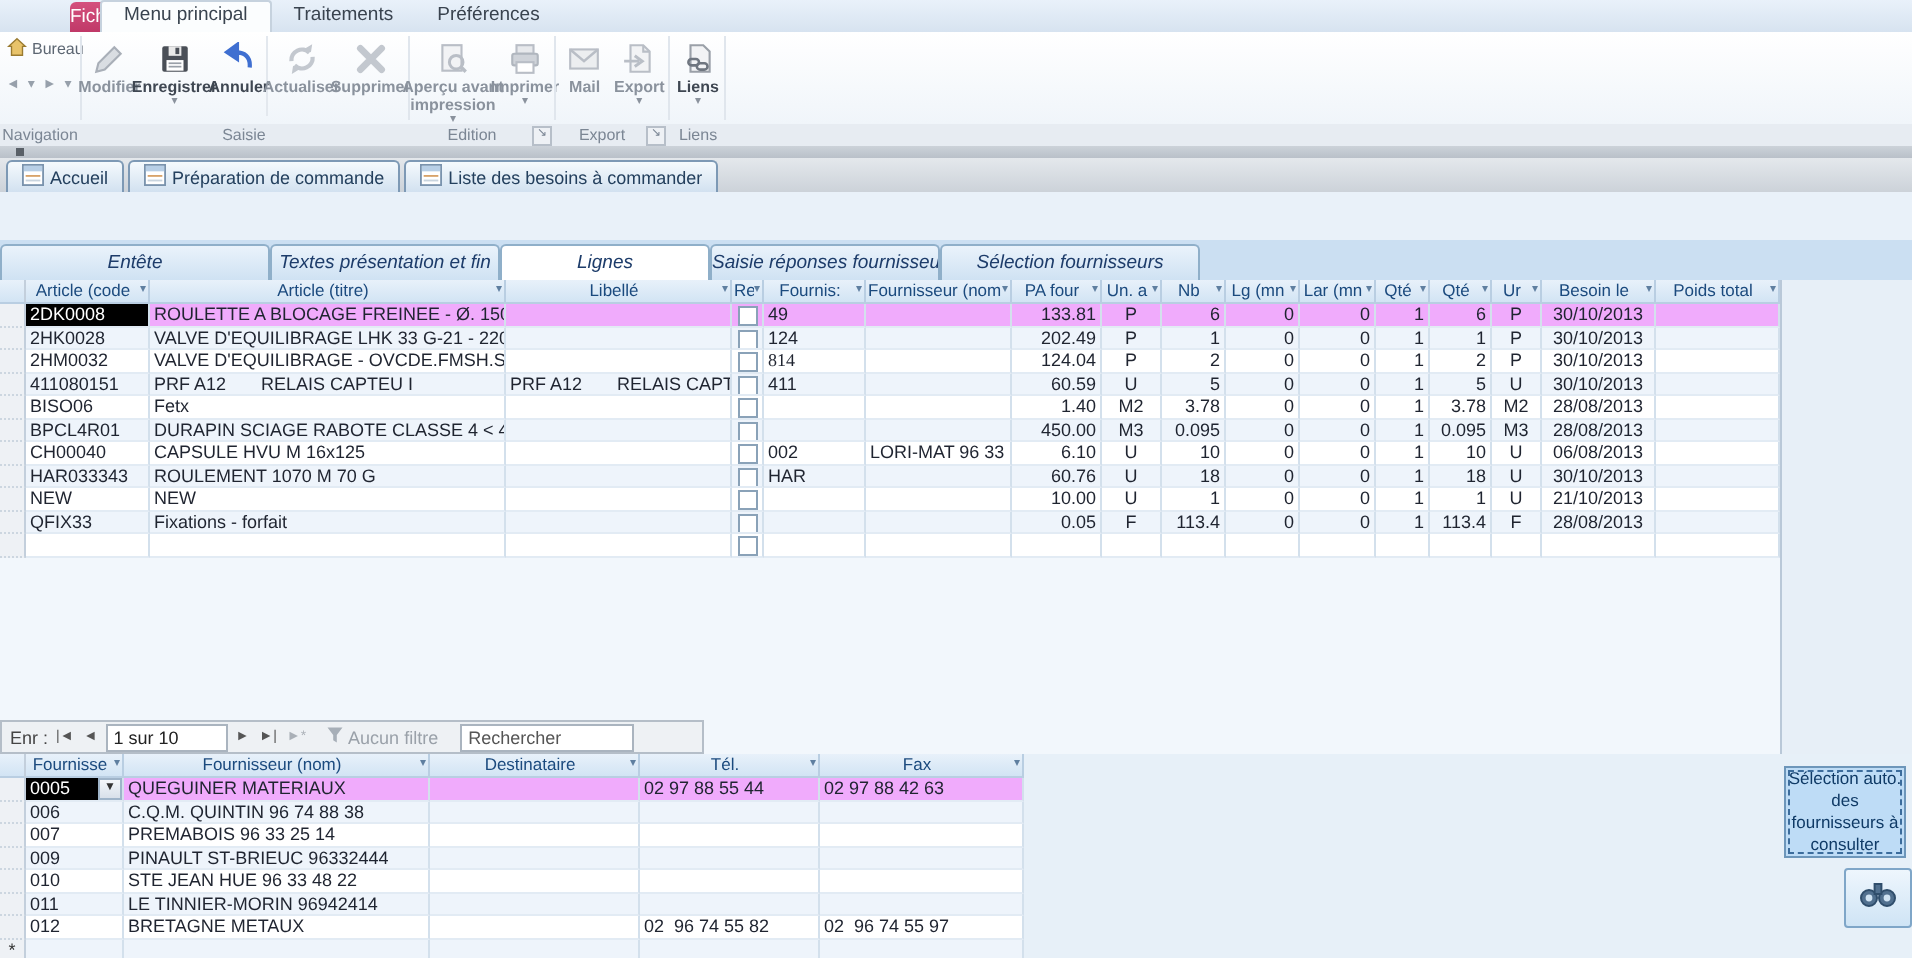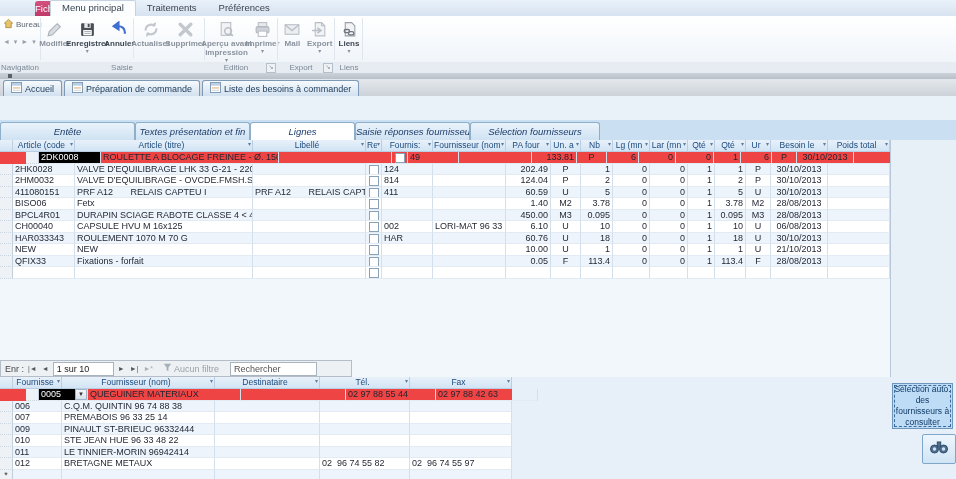--- a/index.html
+++ b/index.html
@@ -65,21 +65,21 @@
   .thead{display:flex;height:12px;}
   .hcell{display:flex;align-items:flex-start;background:linear-gradient(#e8f1fa,#d2e4f4);border-right:1px solid #b9cee2;border-bottom:1px solid #b9cee2;
     font-size:8.5px;color:#1b4a7e;box-sizing:border-box;flex:none;}
   .hlab{flex:1;text-align:center;white-space:nowrap;overflow:hidden;padding:0 1px;}
   .harr{font-size:6px;color:#5f7fa0;padding-right:1px;}
   .sel-h,.sel-c{width:13px;flex:none;background:#eef1f5;border-right:1px solid #c3cfdc;border-bottom:1px dotted #ccd6e0;box-sizing:border-box;
     font-size:9px;text-align:center;color:#333;}
   .sel-h{background:linear-gradient(#e8f1fa,#d2e4f4);border-bottom:1px solid #b9cee2;}
   .trow{display:flex;height:11.5px;background:#fff;}
   .trow.alt{background:#eef4fb;}
-  .trow.sel{background:#ef4444;padding-left:26px;}
+  .trow.sel{background:#f0abfc;}
   .tcell{border-right:1px solid #d3e0ec;border-bottom:1px solid #e2ebf4;font-size:9px;line-height:10.5px;padding:0 2px;
     white-space:pre;overflow:hidden;color:#1f2430;box-sizing:border-box;flex:none;}
   .tcell.ar{text-align:right;}
   .tcell.ac{text-align:center;}
   .tcell.editing{background:#000;color:#fff;}
   .chk{width:8px;height:8px;border:1px solid #8aa2b8;background:#fff;margin:1px auto 0;}
   .combo-mini{width:12px;height:100%;background:linear-gradient(#f4f7fa,#d8e0ea);border:1px solid #9fb4c9;box-sizing:border-box;
     font-size:6px;text-align:center;line-height:9px;color:#333;flex:none;}
   .codeflex{display:flex;padding:0;}
   .codeflex .blk{flex:1;background:#000;color:#fff;padding:0 2px;white-space:nowrap;overflow:hidden;}
@@ -407,21 +407,21 @@
           <div class="tcell ac" style="width: 25px;">P</div>
           <div class="tcell ac" style="width: 57px;">30/10/2013</div>
           <div class="tcell ar" style="width: 62px;"></div>
         </div>
         <div class="trow">
           <div class="sel-c"></div>
           <div class="tcell" style="width: 62px;">2HM0032</div>
           <div class="tcell" style="width: 178px;">VALVE D'EQUILIBRAGE - OVCDE.FMSH.SS.</div>
           <div class="tcell" style="width: 113px;"></div>
           <div class="tcell" style="width: 16px;"><div class="chk"></div></div>
-          <div class="tcell" style="width: 51px;">814</div>
+          <div class="tcell" style="width: 51px; font-family: Liberation Serif, serif;">814</div>
           <div class="tcell" style="width: 73px;"></div>
           <div class="tcell ar" style="width: 45px;">124.04</div>
           <div class="tcell ac" style="width: 30px;">P</div>
           <div class="tcell ar" style="width: 32px;">2</div>
           <div class="tcell ar" style="width: 37px;">0</div>
           <div class="tcell ar" style="width: 38px;">0</div>
           <div class="tcell ar" style="width: 27px;">1</div>
           <div class="tcell ar" style="width: 31px;">2</div>
           <div class="tcell ac" style="width: 25px;">P</div>
           <div class="tcell ac" style="width: 57px;">30/10/2013</div>

